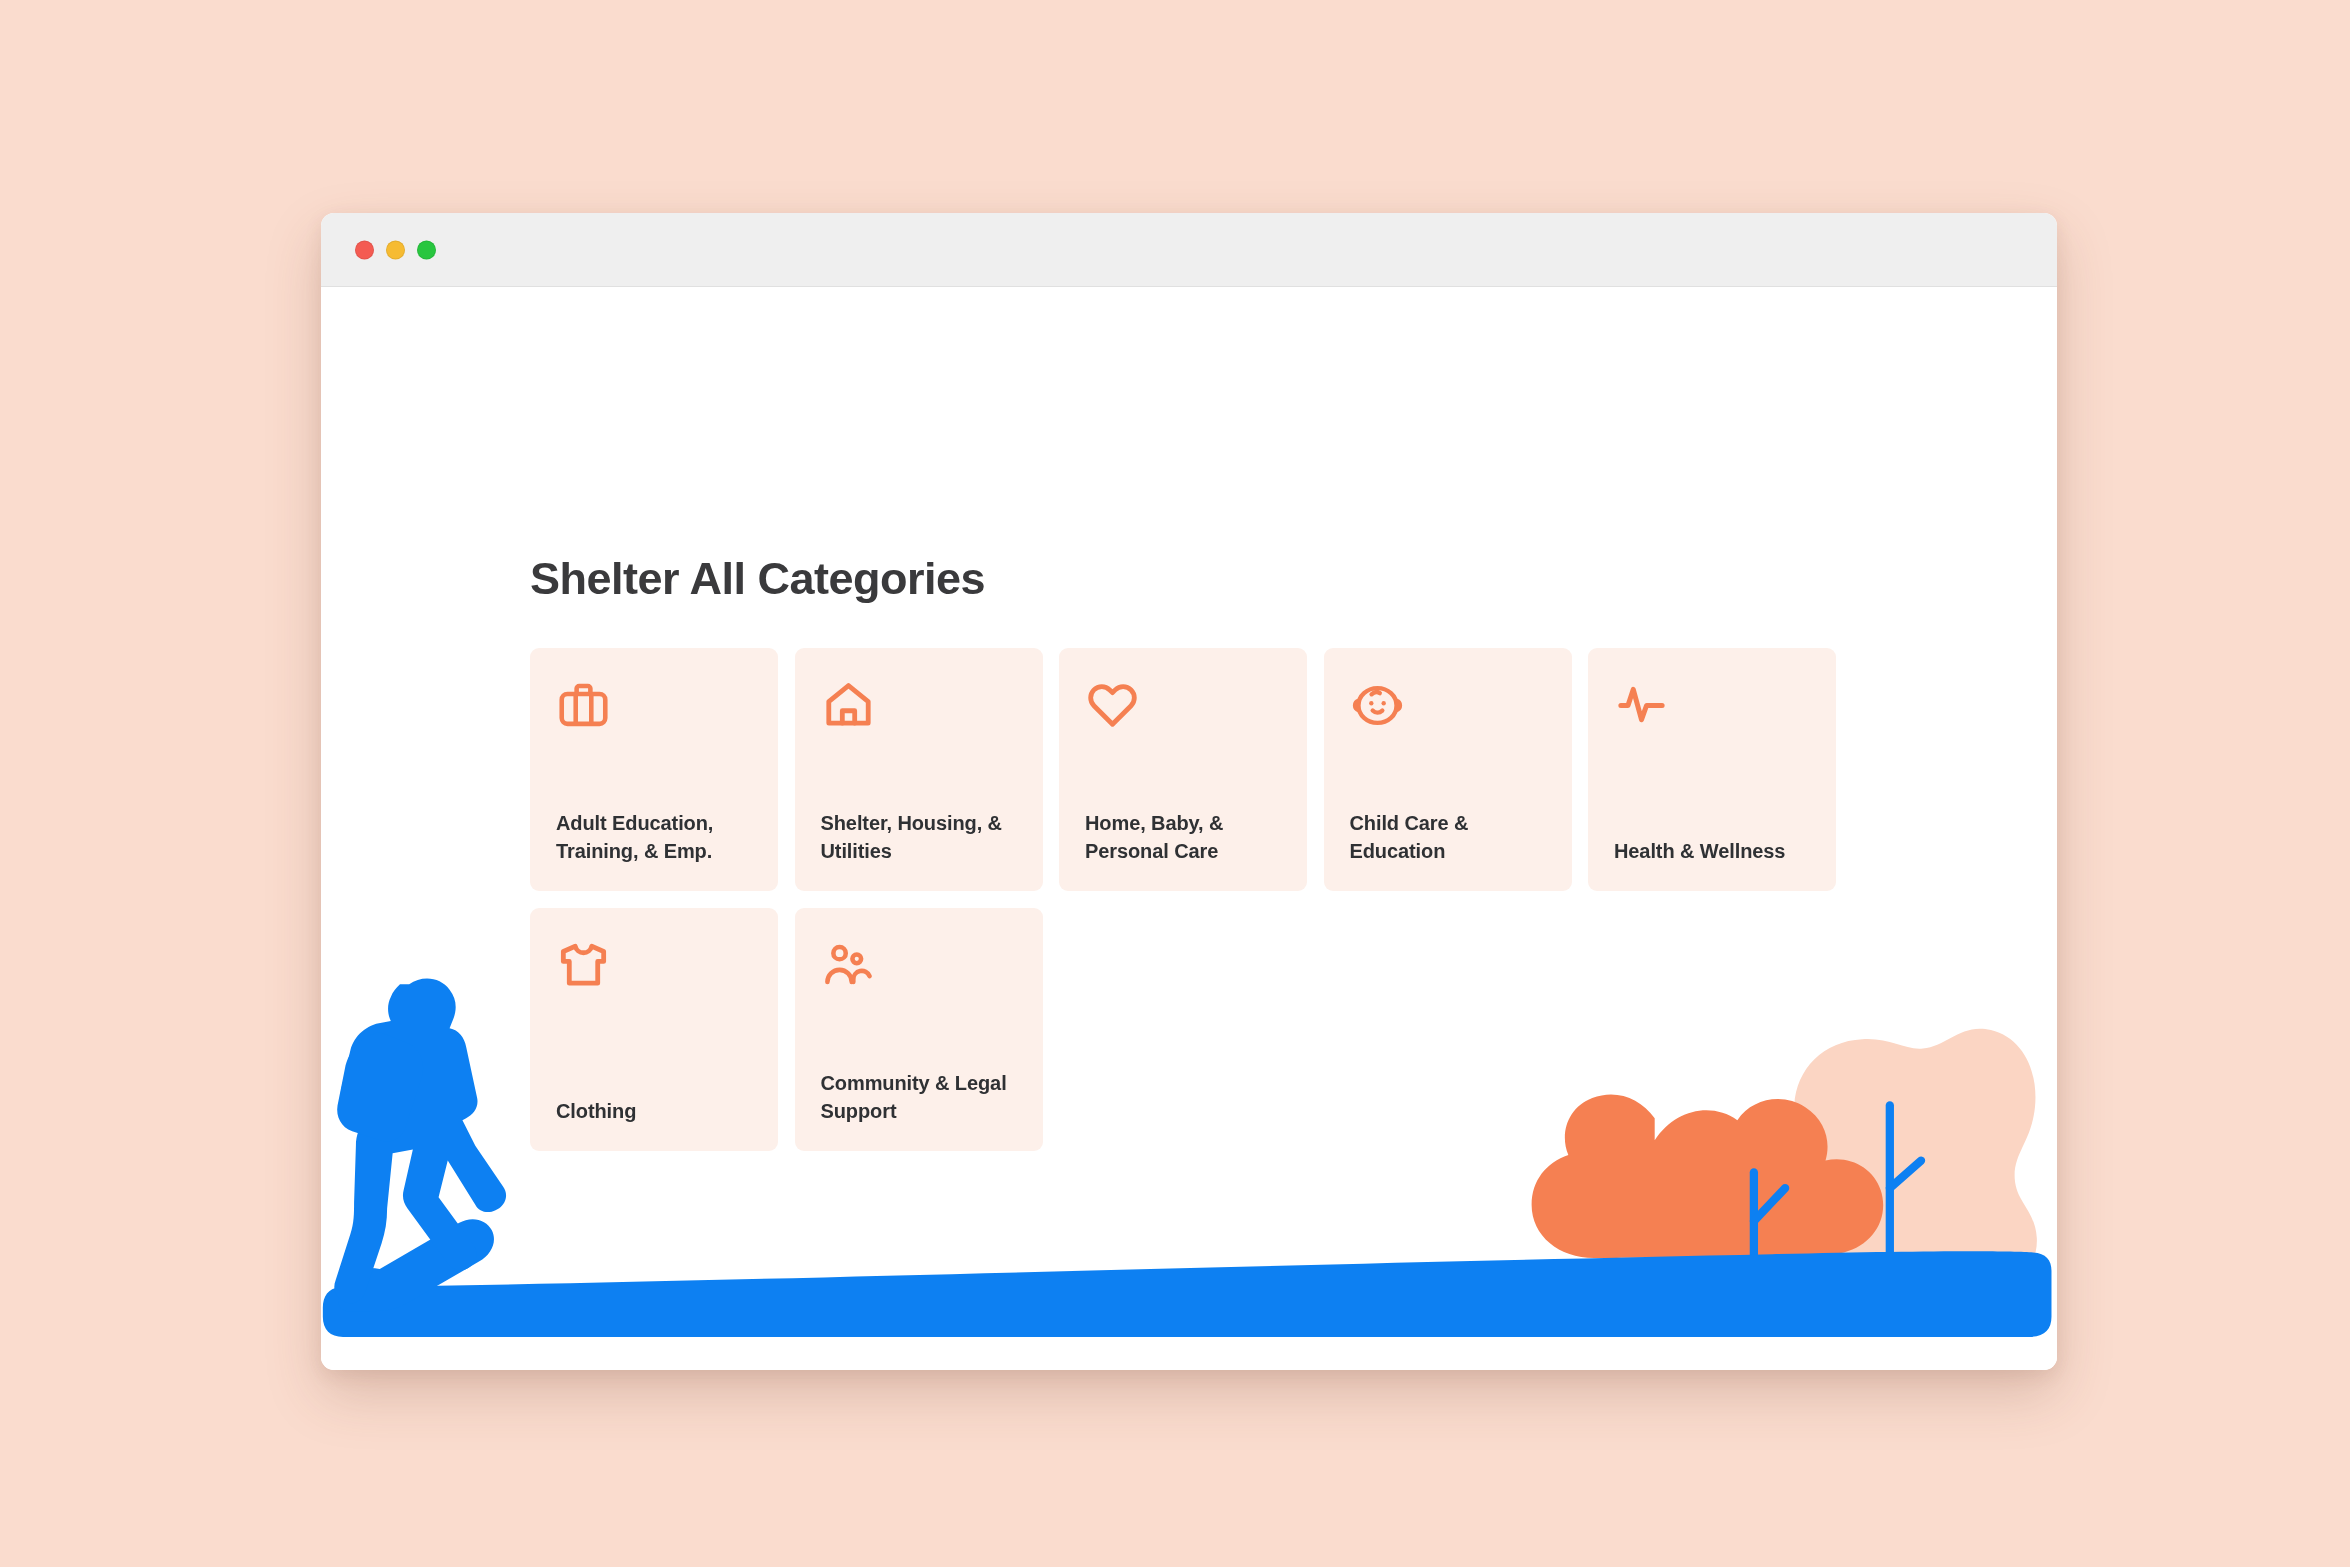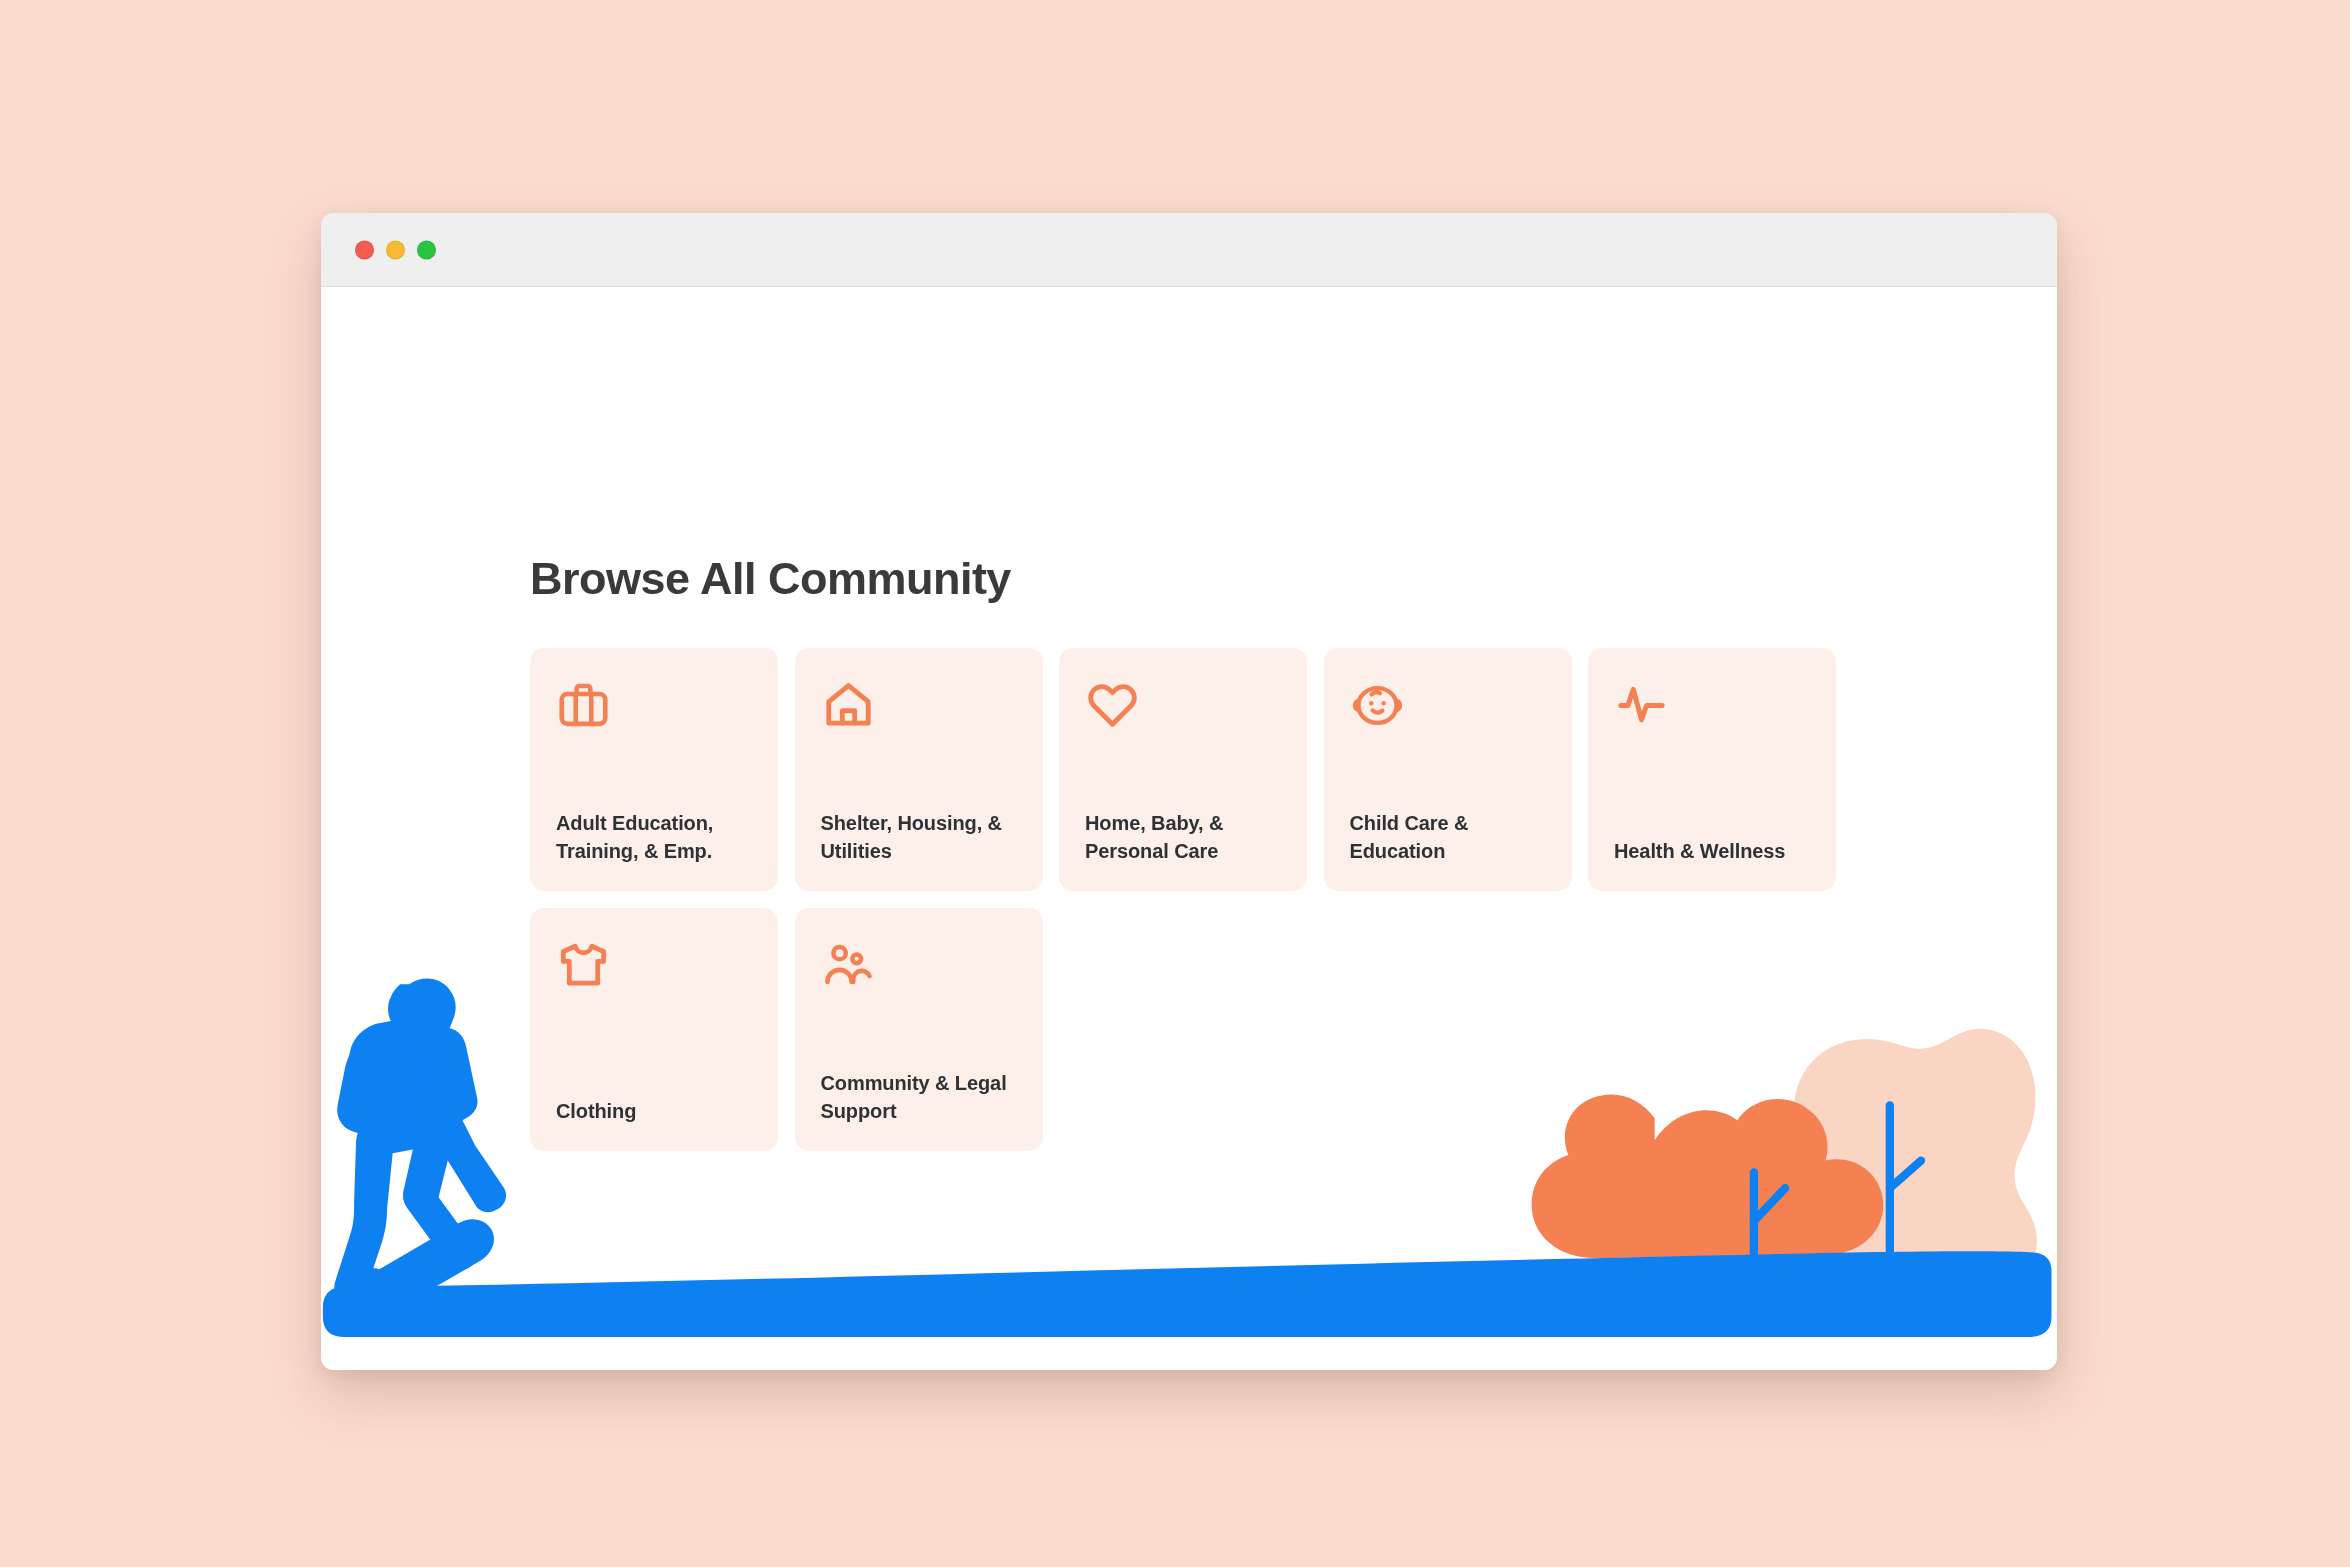--- a/index.html
+++ b/index.html
@@ -65,21 +65,21 @@
     left:209px; top:361px;
     width:1313px;
     display:flex;
     flex-wrap:wrap;
     gap:16.5px 16.5px;
   }
   .cat-card {
     width:248px;
     height:243px;
     background:#fdf0ea;
-    border-radius:14px;
+    border-radius:9px;
     position:relative;
     cursor:pointer;
     flex:0 0 auto;
   }
   .cat-icon {
     position:absolute;
     left:26px; top:29px;
     width:57px; height:57px;
     display:flex; align-items:center; justify-content:flex-start;
   }
@@ -115,21 +115,21 @@
     <div class="titlebar">
       <div class="traffic-lights">
         <span class="dot red"></span>
         <span class="dot amber"></span>
         <span class="dot green"></span>
       </div>
     </div>
 
     <div class="content">
 
-      <h1 class="page-title">Browse All Community</h1>
+      <h1 class="page-title">Shelter All Categories</h1>
 
       <div class="grid">
 
         <div class="cat-card">
           <span class="cat-icon">
             <svg width="55" height="55" viewBox="0 0 24 24" fill="none" stroke="#f58052" stroke-width="2" stroke-linecap="round" stroke-linejoin="round">
               <rect x="2.5" y="7" width="19" height="13" rx="2.5"></rect>
               <path d="M9 7V4.6A1.1 1.1 0 0 1 10.1 3.5h3.8A1.1 1.1 0 0 1 15 4.6V7"></path>
               <line x1="8.6" y1="7.6" x2="8.6" y2="19.4"></line>
               <line x1="15.4" y1="7.6" x2="15.4" y2="19.4"></line>

